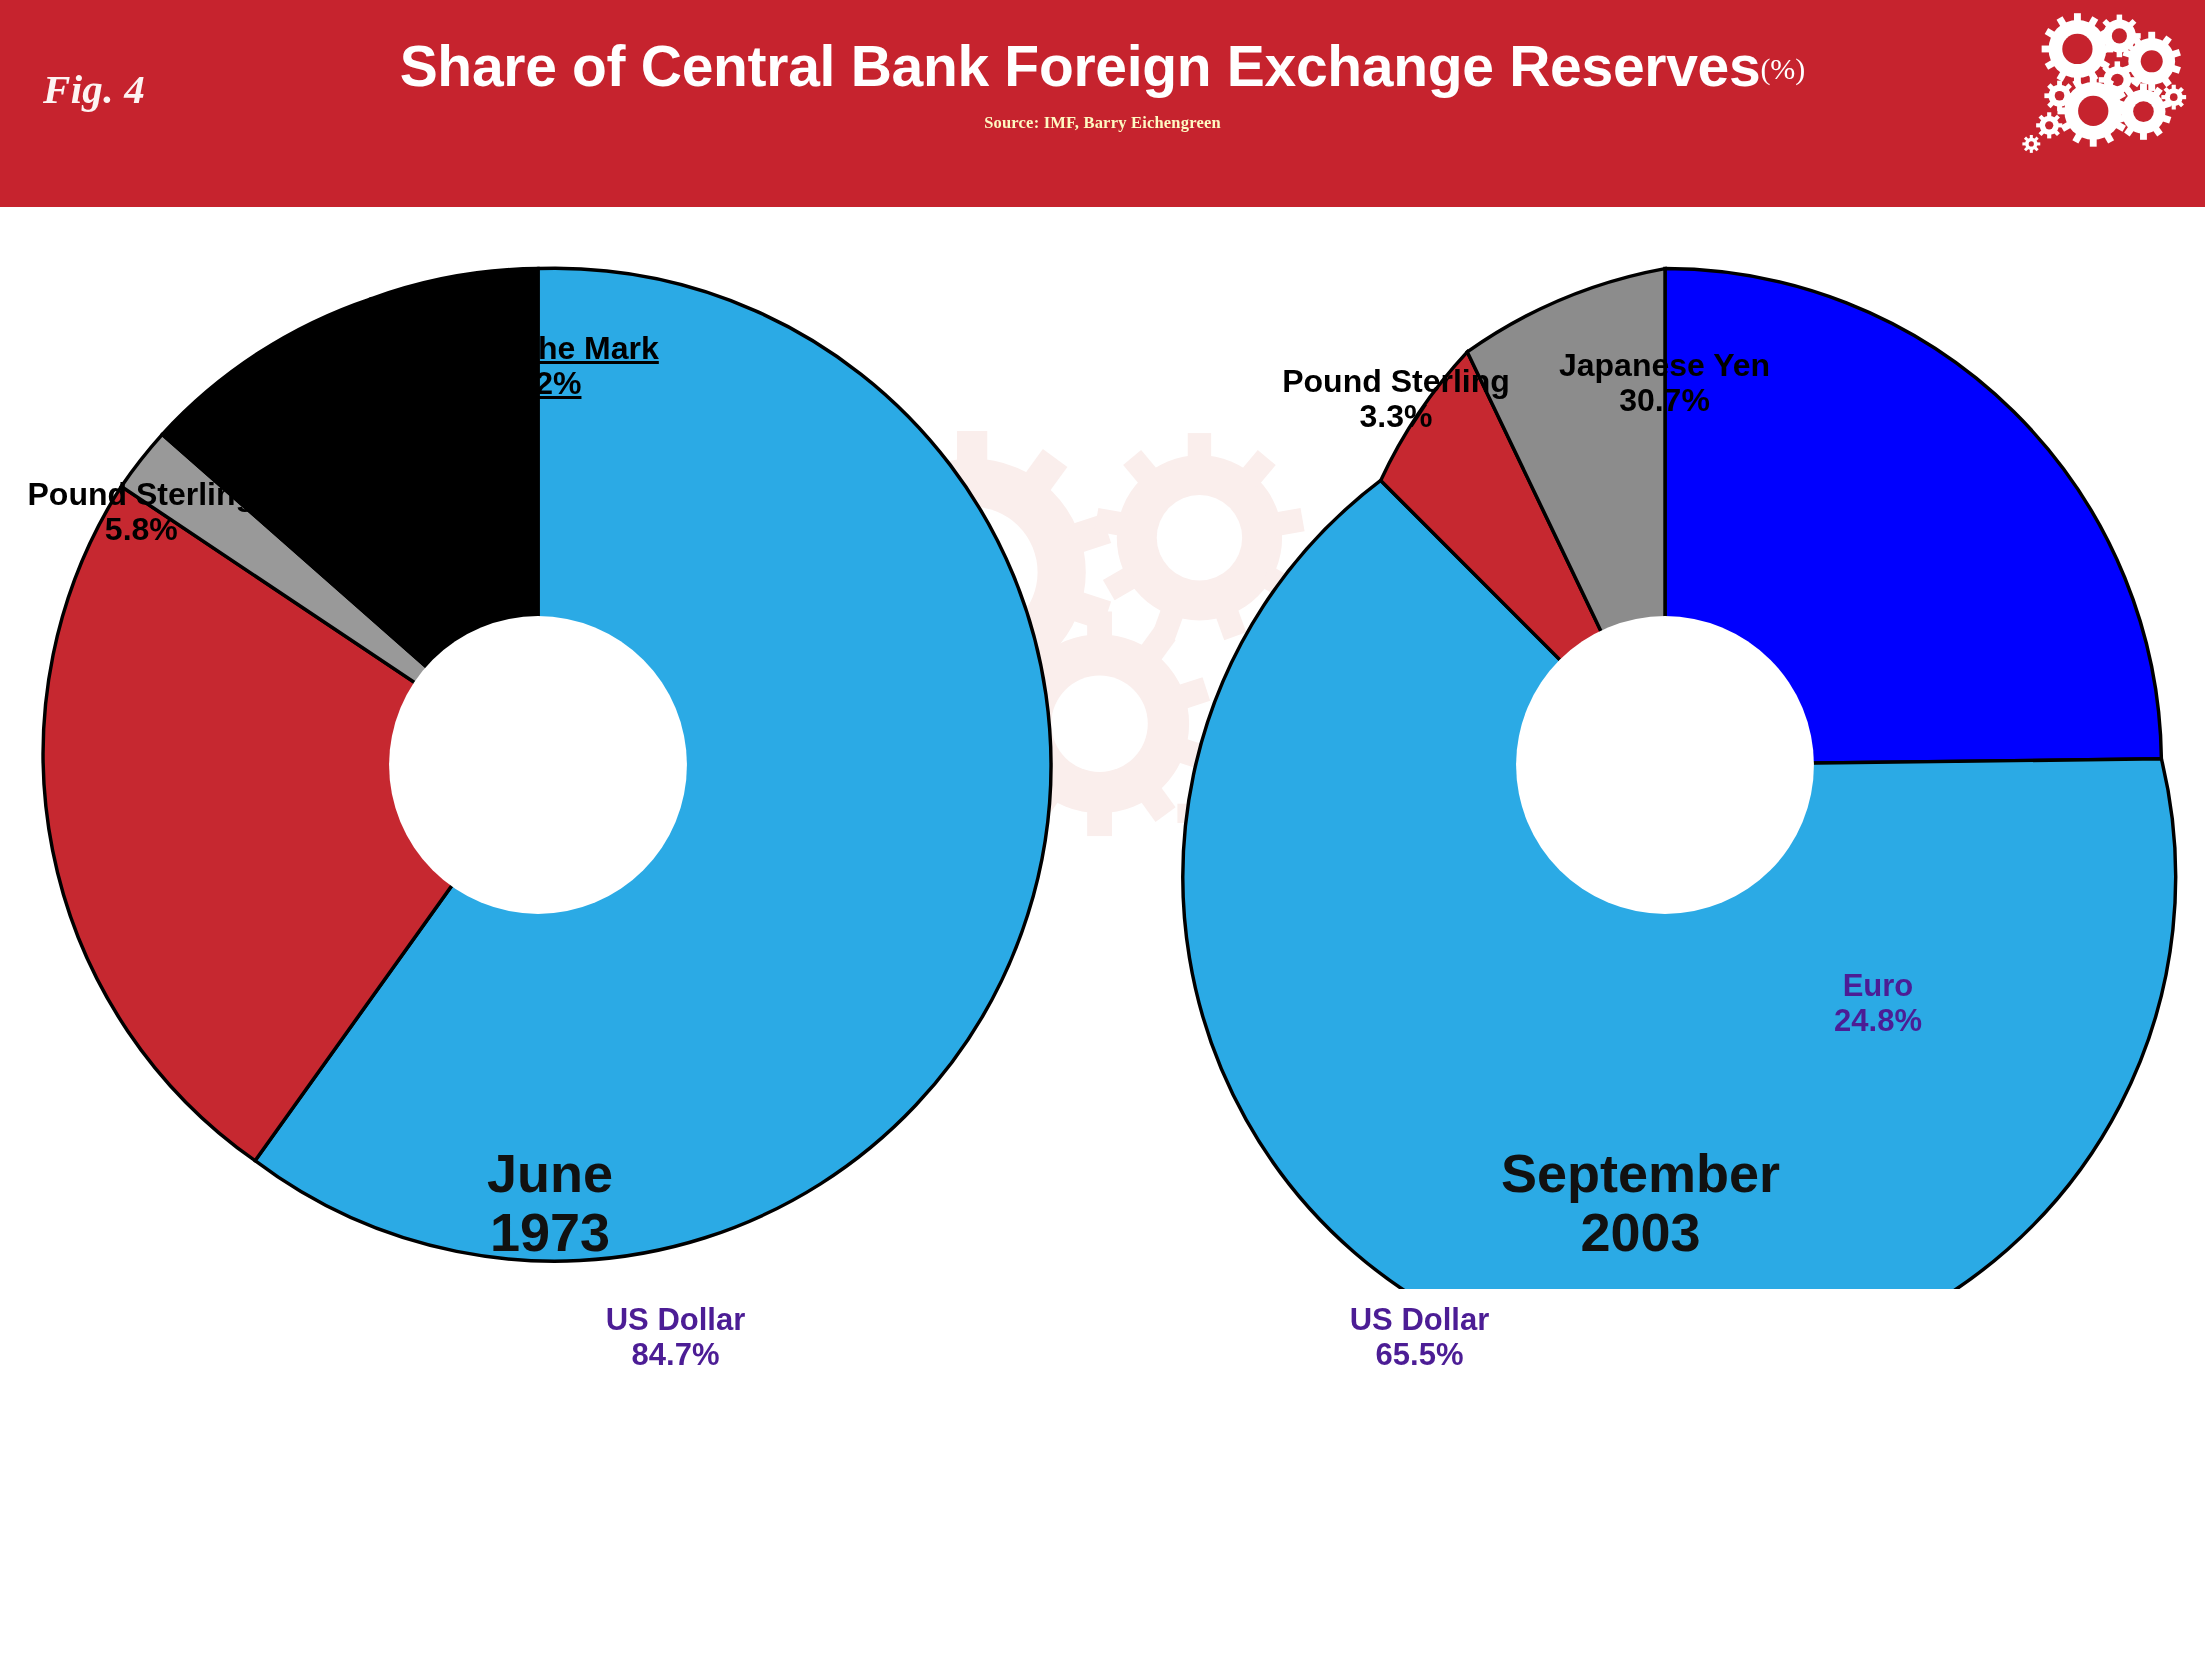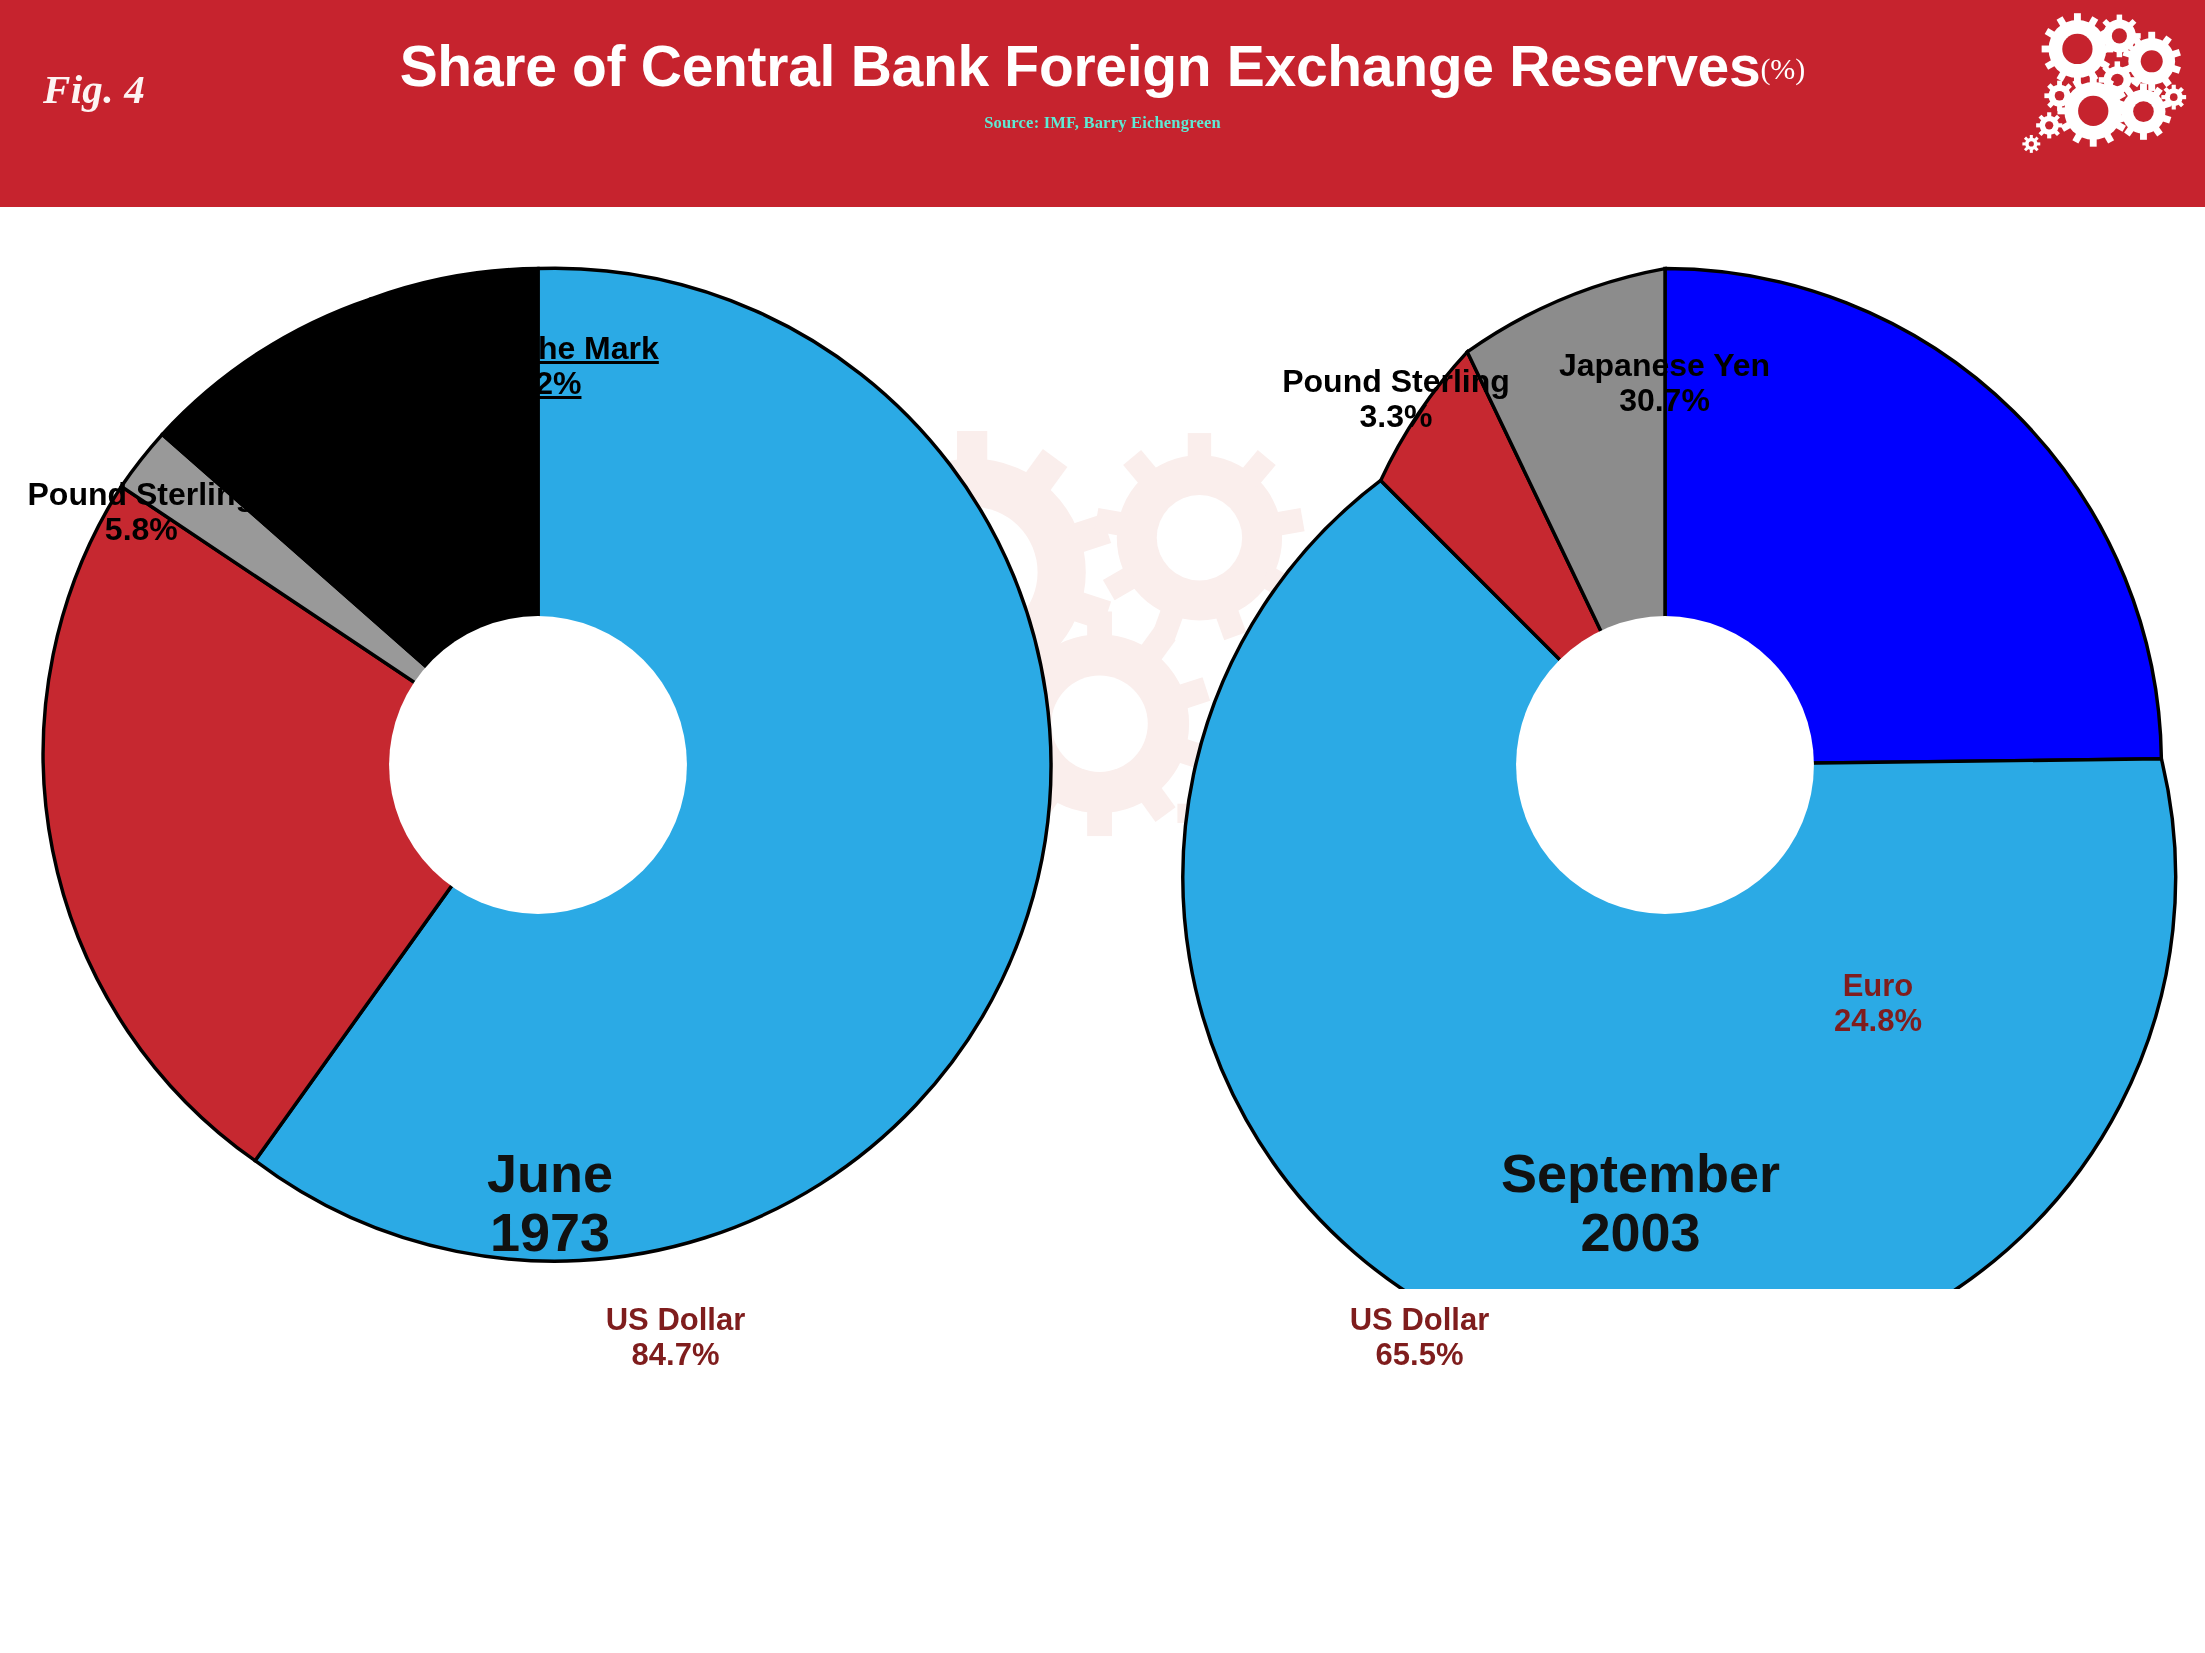--- a/index.html
+++ b/index.html
@@ -65,21 +65,21 @@
     font-weight: normal;
     font-size: 33px;
     color: #ffffff;
     letter-spacing: 0.3px;
   }
   #source {
     margin-top: 18px;
     font-family: "Liberation Serif", serif;
     font-weight: bold;
     font-size: 16.5px;
-    color: #5eead4;
+    color: #fef9c3;
     letter-spacing: 0.2px;
   }
   #logo-gears {
     position: absolute;
     right: 12.4px; top: 5.5px;
     width: 172px; height: 152px;
   }
 
   
   #watermark {
@@ -111,21 +111,21 @@
   }
   .callout .l2 { display: block; }
 
   
   .slice-label {
     position: absolute;
     font-family: "Liberation Sans", sans-serif;
     font-weight: bold;
     font-size: 31px;
     line-height: 1.12;
-    color: #7f1d1d;
+    color: #4c1d95;
     text-align: center;
     white-space: nowrap;
   }
   .slice-label .l2 { display: block; }
 
   
   .center-label {
     position: absolute;
     font-family: "Liberation Sans", sans-serif;
     font-weight: bold;

